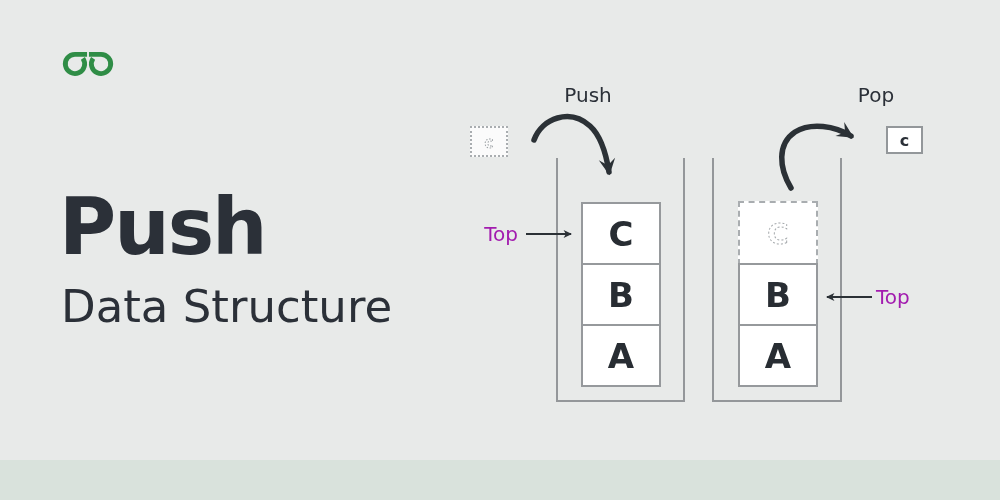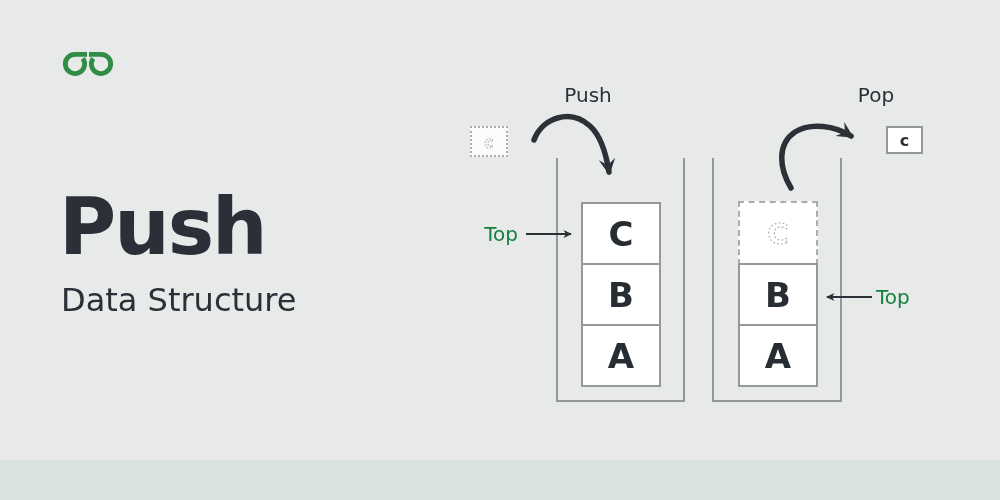--- a/index.html
+++ b/index.html
@@ -15,32 +15,32 @@
   }
   .logo { position:absolute; left:61px; top:46px; width:54px; height:33px; }
 
   .title {
     position:absolute; left:59px; top:188px; margin:0;
     font-size:78px; font-weight:bold; line-height:1; letter-spacing:-2px;
     color:#2b3038;
   }
   .subtitle {
     position:absolute; left:61px; top:284px; margin:0;
-    font-size:32px; font-weight:normal; line-height:1; color:#2b3038;
+    font-size:45px; font-weight:normal; line-height:1; color:#2b3038;
   }
 
   .op-label {
     position:absolute; width:80px; text-align:center;
     font-size:20px; line-height:1; color:#2b3038;
   }
   .op-label.push { left:548px; top:85px; }
   .op-label.pop  { left:836px; top:85px; }
 
   .top-label {
-    position:absolute; font-size:20px; line-height:1; color:#15803d;
+    position:absolute; font-size:20px; line-height:1; color:#a21caf;
   }
   .top-label.left  { left:476px; top:224px; width:42px; text-align:right; }
   .top-label.right { left:876px; top:287px; }
 
   .container {
     position:absolute; top:158px; height:244px; box-sizing:border-box;
     border:2px solid #94979a; border-top:none;
   }
   .container.left  { left:556px; width:129px; }
   .container.right { left:712px; width:130px; }

